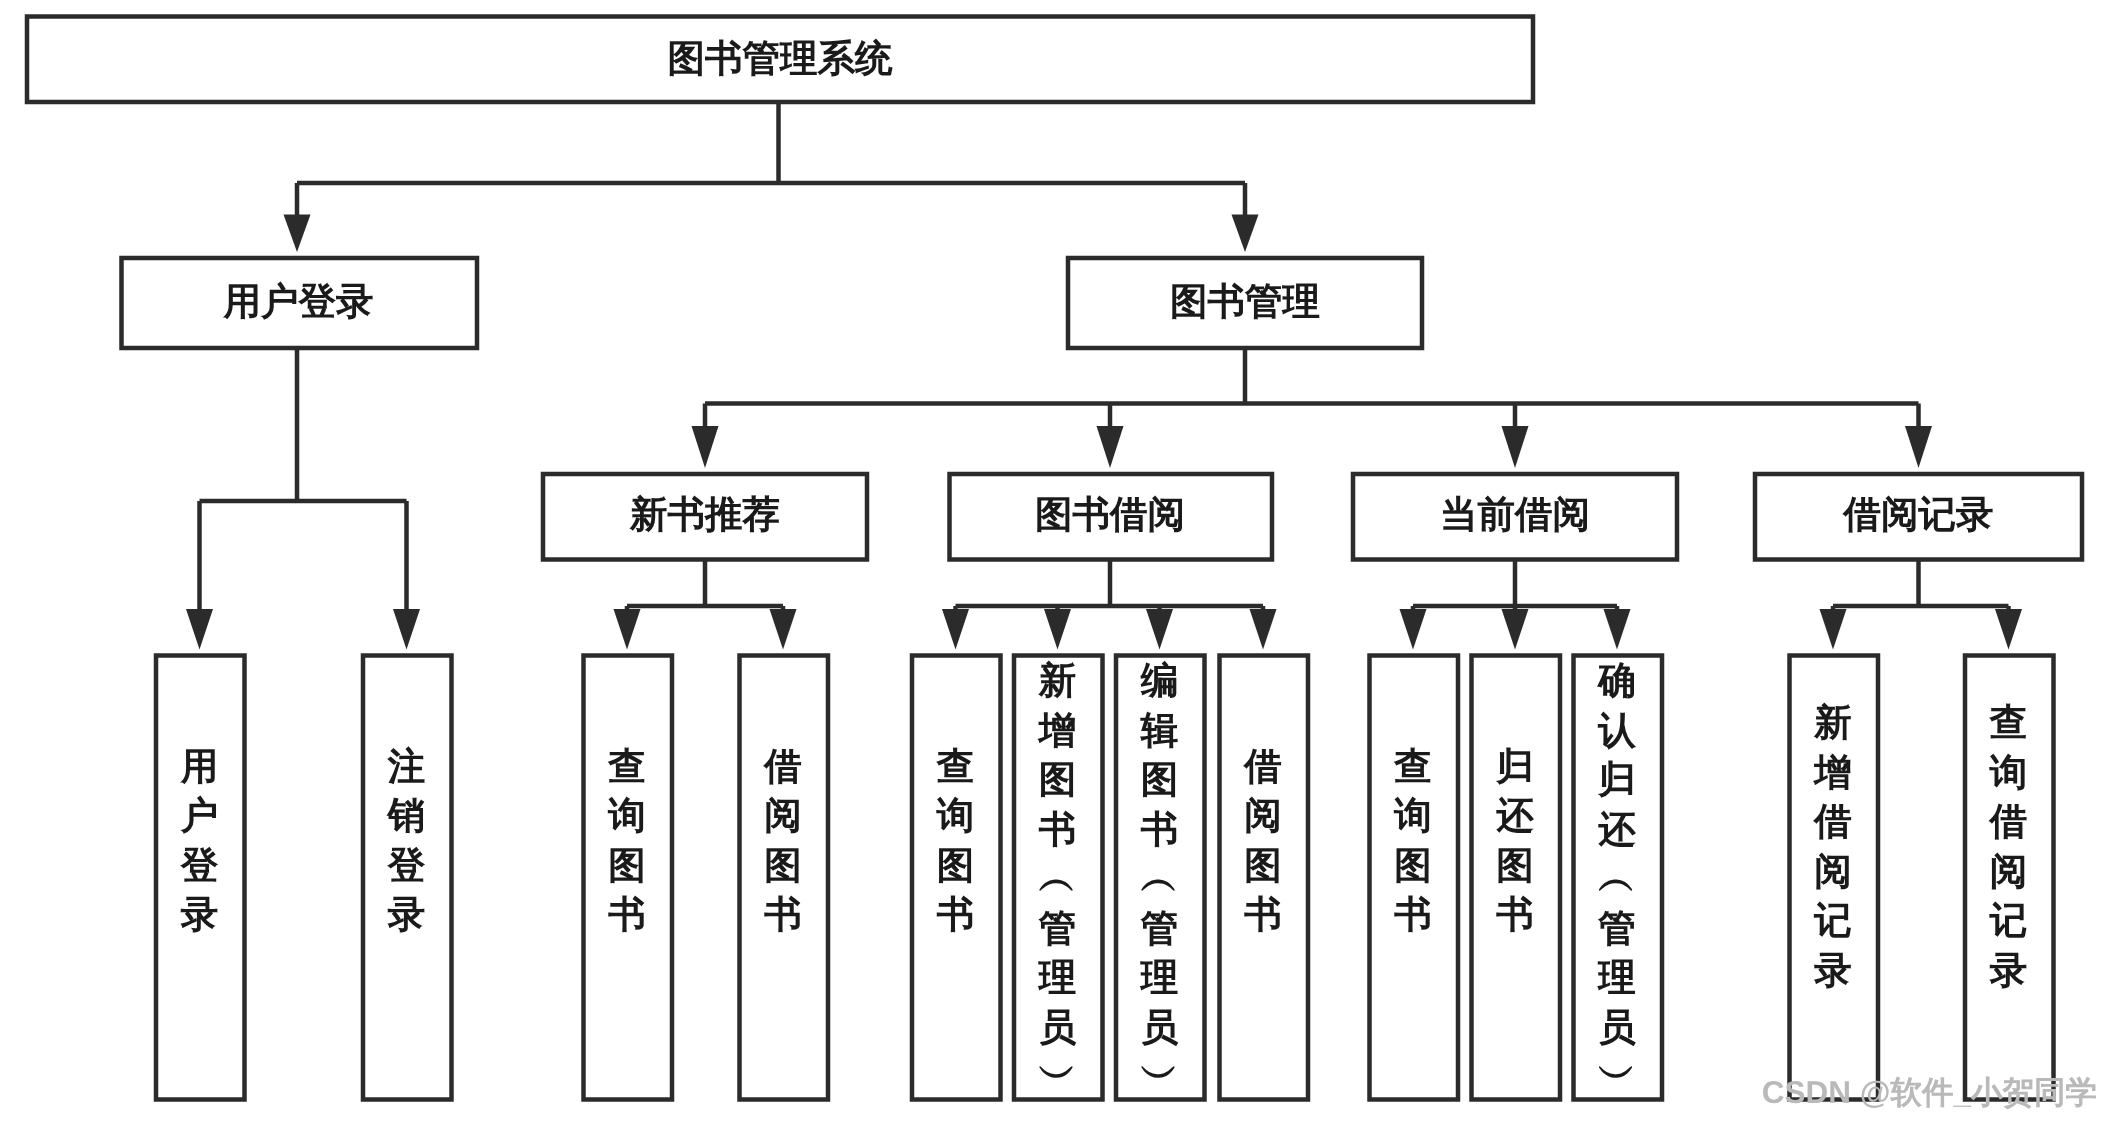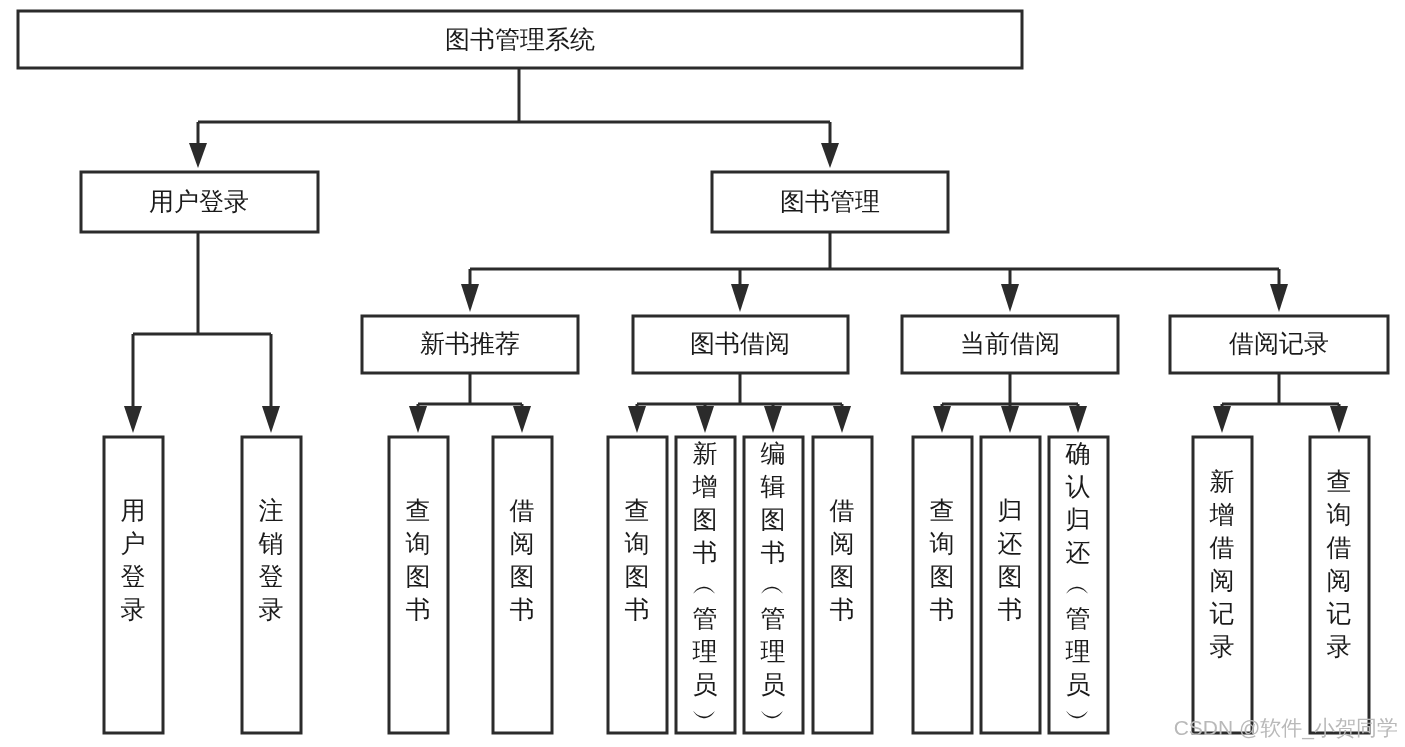--- a/index.html
+++ b/index.html
@@ -13,20 +13,21 @@
     height: 747px;
     font-family: "Liberation Sans", "DejaVu Sans", sans-serif;
     overflow: hidden;
     position: relative;
   }
   #diagram-root {
     position: absolute;
     top: 0; left: 0;
     width: 1376px;
     height: 747px;
+    font-weight: bold;
   }
   svg.diagram {
     display: block;
     width: 1405px;
     height: 747px;
   }
   .node-box {
     fill: #ffffff;
     stroke: #2b2b2b;
     stroke-width: 3;

